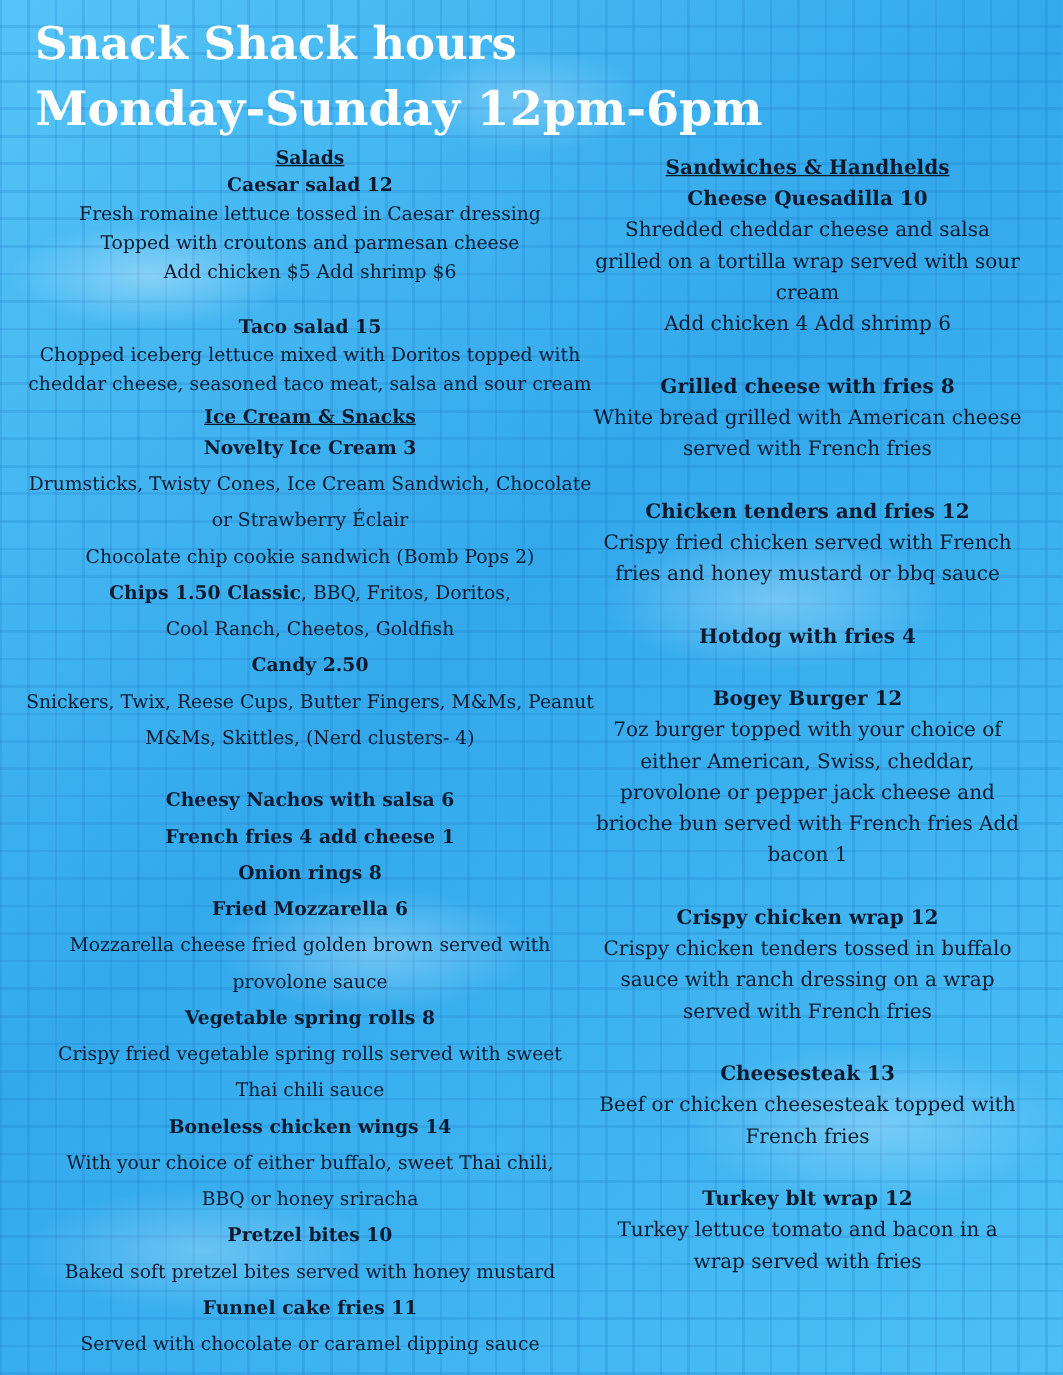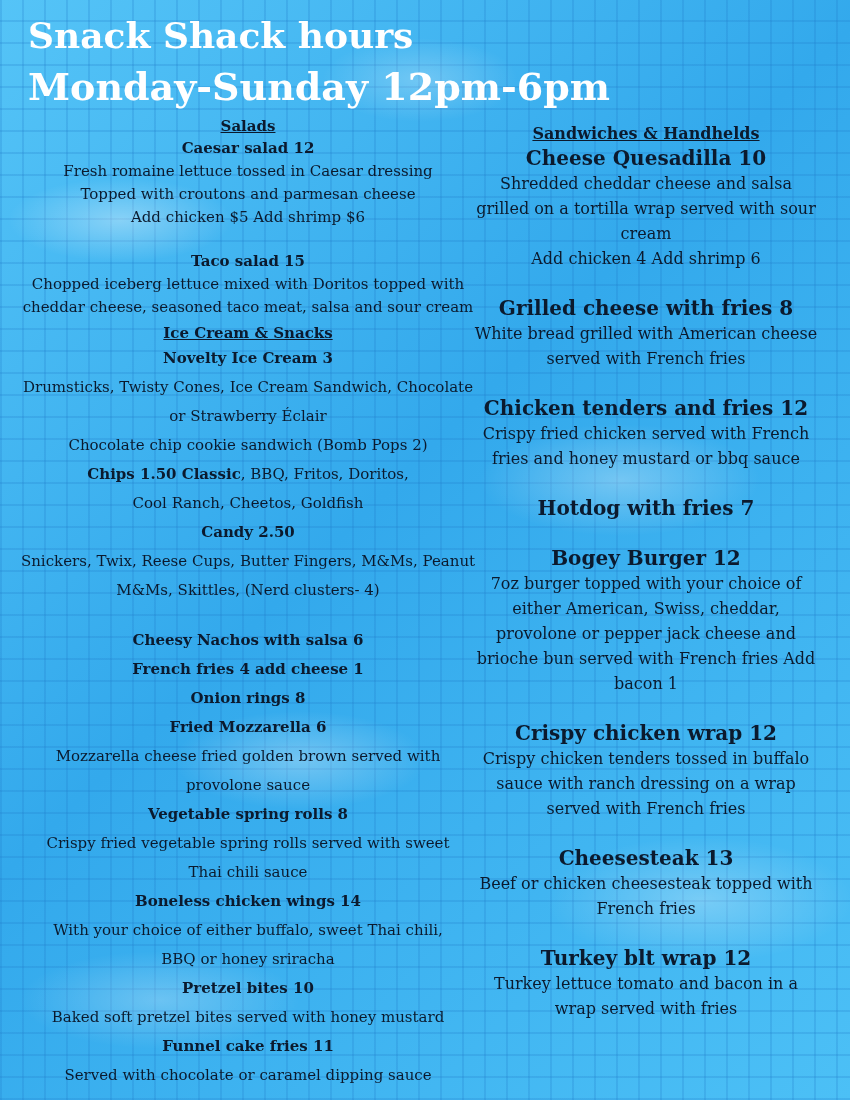--- a/index.html
+++ b/index.html
@@ -23,21 +23,21 @@
   .header .title { font-size: 36px; font-weight: bold; line-height: 50px; }
   .header .hours { font-size: 38px; font-weight: bold; line-height: 54px; }
   .col { position: absolute; text-align: center; }
   .col.left { left: 10px; width: 476px; top: 115px; }
   .col.right { left: 466px; width: 360px; top: 122px; }
   .section-title { font-weight: bold; text-decoration: underline; font-size: 15px; line-height: 22px; }
   .left .item-name { font-weight: bold; font-size: 15px; line-height: 23px; }
   .left .desc { font-size: 15px; line-height: 23px; }
   .left .snack .item-name, .left .snack .desc { line-height: 29px; }
   .right .section-title { font-size: 16px; line-height: 24px; }
-  .right .item-name { font-weight: bold; font-size: 20px; line-height: 25px; }
+  .right .item-name { font-weight: bold; font-size: 16px; line-height: 25px; }
   .right .desc { font-size: 16px; line-height: 25px; }
   .gap { height: 25px; }
   .gap-sm { height: 21px; }
   .chips-rest { font-weight: normal; }
 </style>
 </head>
 <body>
 
 <div class="header">
   <div class="title">Snack Shack hours</div>
@@ -121,21 +121,21 @@
     <div class="desc">White bread grilled with American cheese</div>
     <div class="desc">served with French fries</div>
   </div>
   <div class="gap"></div>
   <div>
     <div class="item-name">Chicken tenders and fries 12</div>
     <div class="desc">Crispy fried chicken served with French</div>
     <div class="desc">fries and honey mustard or bbq sauce</div>
   </div>
   <div class="gap"></div>
-  <div class="item-name">Hotdog with fries 7</div>
+  <div class="item-name">Hotdog with fries 4</div>
   <div class="gap"></div>
   <div>
     <div class="item-name">Bogey Burger 12</div>
     <div class="desc">7oz burger topped with your choice of</div>
     <div class="desc">either American, Swiss, cheddar,</div>
     <div class="desc">provolone or pepper jack cheese and</div>
     <div class="desc">brioche bun served with French fries Add</div>
     <div class="desc">bacon 1</div>
   </div>
   <div class="gap"></div>

